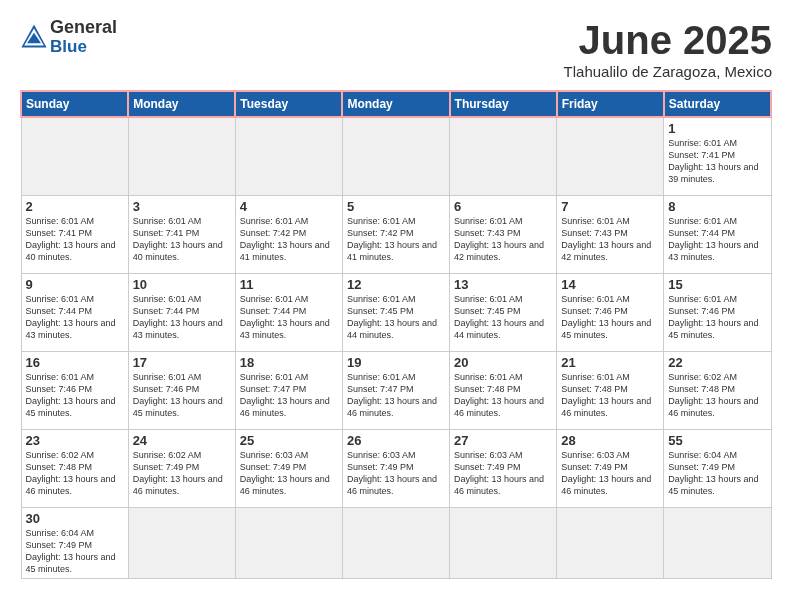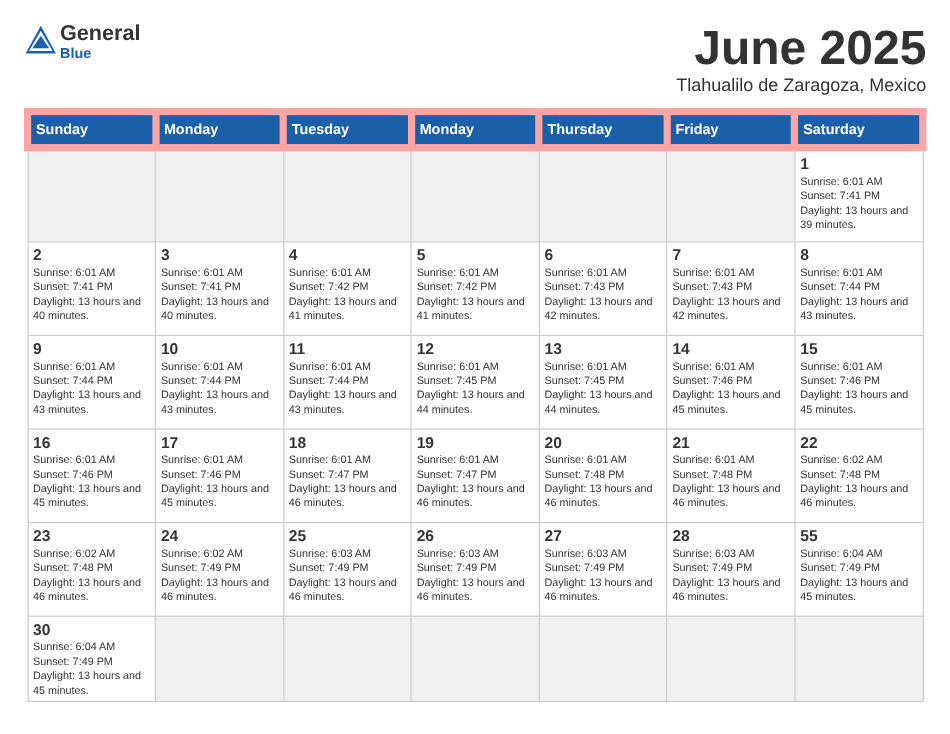--- a/index.html
+++ b/index.html
@@ -30,21 +30,21 @@
       display: flex;
       flex-direction: column;
       line-height: 1.1;
     }
     .logo-general {
       font-size: 18px;
       font-weight: bold;
       color: #333;
     }
     .logo-blue {
-      font-size: 12px;
+      font-size: 17px;
       font-weight: bold;
       color: #1a5fa8;
     }
     .logo-icon {
       width: 28px;
       height: 28px;
       margin-right: 2px;
     }
     .title-block {
       text-align: right;
@@ -63,21 +63,21 @@
       border-collapse: collapse;
       table-layout: fixed;
     }
     th {
       background: #1a5fa8;
       color: #fff;
       font-size: 12px;
       font-weight: bold;
       padding: 5px 4px;
       text-align: left;
-      border: 6px solid #fca5a5;
+      border: 2px solid #fca5a5;
       margin-left: 40px;
     }
     td {
       vertical-align: top;
       border: 1px solid #ccc;
       padding: 3px 4px;
       font-size: 9.5px;
       color: #333;
       background: #fff;
       height: 78px;

